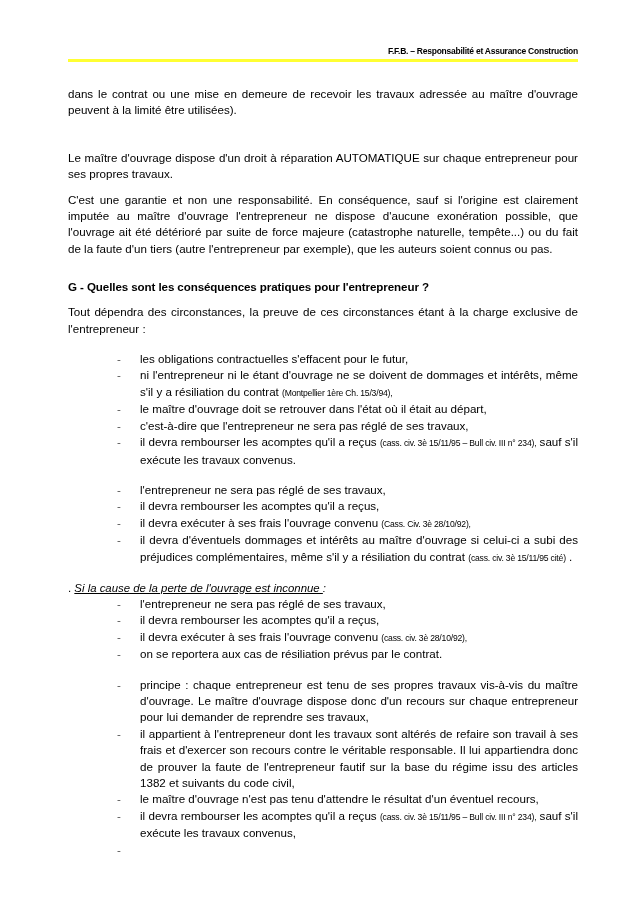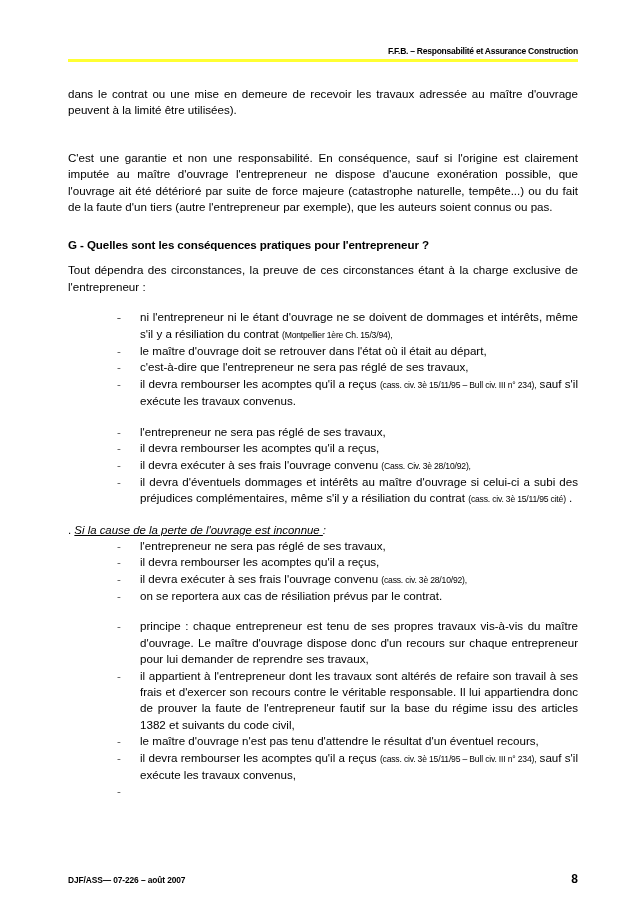--- a/index.html
+++ b/index.html
@@ -149,34 +149,35 @@
     <div class="header-rule"></div>
   </div>
 
   <div class="content">
 
     <p class="para">dans le contrat ou une mise en demeure de recevoir les travaux adressée au maître d'ouvrage peuvent à la limité être utilisées).</p>
 
     <div class="spacer-lg"></div>
 
     <div class="spacer-sm"></div>
+    <p class="para">Le maître d'ouvrage dispose d'un droit à réparation AUTOMATIQUE sur chaque entrepreneur pour ses propres travaux.</p>
     <p class="para">C'est une garantie et non une responsabilité. En conséquence, sauf si l'origine est clairement imputée au maître d'ouvrage l'entrepreneur ne dispose d'aucune exonération possible, que l'ouvrage ait été détérioré par suite de force majeure (catastrophe naturelle, tempête...) ou du fait de la faute d'un tiers (autre l'entrepreneur par exemple), que les auteurs soient connus ou pas.</p>
 
     <div class="spacer-lg"></div>
 
     <h2 class="section-head">G - Quelles sont les conséquences pratiques pour l'entrepreneur ?</h2>
     <div class="spacer-sm"></div>
     <p class="para">Tout dépendra des circonstances, la preuve de ces circonstances étant à la charge exclusive de l'entrepreneur :</p>
 
     <div class="spacer-md"></div>
 
     <div id="blocks-container">
         <div>
           <ul class="bullets">
-            <li class="nojust"><span class="dash">-</span></li>
+            <li class="nojust"><span class="dash">-</span><span>les obligations contractuelles s'effacent pour le futur,</span></li>
             <li><span class="dash">-</span><span>ni l'entrepreneur ni le étant d'ouvrage ne se doivent de dommages et intérêts, même s'il y a résiliation du contrat </span><span class="cite">(Montpellier 1ère Ch. 15/3/94),</span></li>
             <li class="nojust"><span class="dash">-</span><span>le maître d'ouvrage doit se retrouver dans l'état où il était au départ,</span></li>
             <li class="nojust"><span class="dash">-</span><span>c'est-à-dire que l'entrepreneur ne sera pas réglé de ses travaux,</span></li>
             <li><span class="dash">-</span><span>il devra rembourser les acomptes qu'il a reçus </span><span class="cite">(cass. civ. 3è 15/11/95 – Bull  civ. III n° 234),</span><span> sauf s'il exécute les travaux convenus.</span></li>
           </ul>
           <div class="spacer-md"></div>
         </div>
         <div>
           <ul class="bullets">
             <li class="nojust"><span class="dash">-</span><span>l'entrepreneur ne sera pas réglé de ses travaux,</span></li>
@@ -202,18 +203,14 @@
             <li><span class="dash">-</span><span>il appartient à l'entrepreneur dont les travaux sont altérés de refaire son travail à ses frais et d'exercer son recours contre le véritable responsable. Il lui appartiendra donc de prouver la faute de l'entrepreneur fautif sur la base du régime issu des articles 1382 et suivants du code civil,</span></li>
             <li><span class="dash">-</span><span>le maître d'ouvrage n'est pas tenu d'attendre le résultat d'un éventuel recours,</span></li>
             <li><span class="dash">-</span><span>il devra rembourser les acomptes qu'il a reçus </span><span class="cite">(cass. civ. 3è 15/11/95 – Bull  civ. III n° 234),</span><span> sauf s'il exécute les travaux convenus,</span></li>
             <li class="nojust"><span class="dash">-</span></li>
           </ul>
         </div>
       </div>
 
   </div>
 
-  <div class="footer">
-    <div class="footer-left">DJF/ASS— 07-226 – août 2007</div>
-    <div class="footer-right">8</div>
-  </div>
 
 </div>
 
 </body></html>

